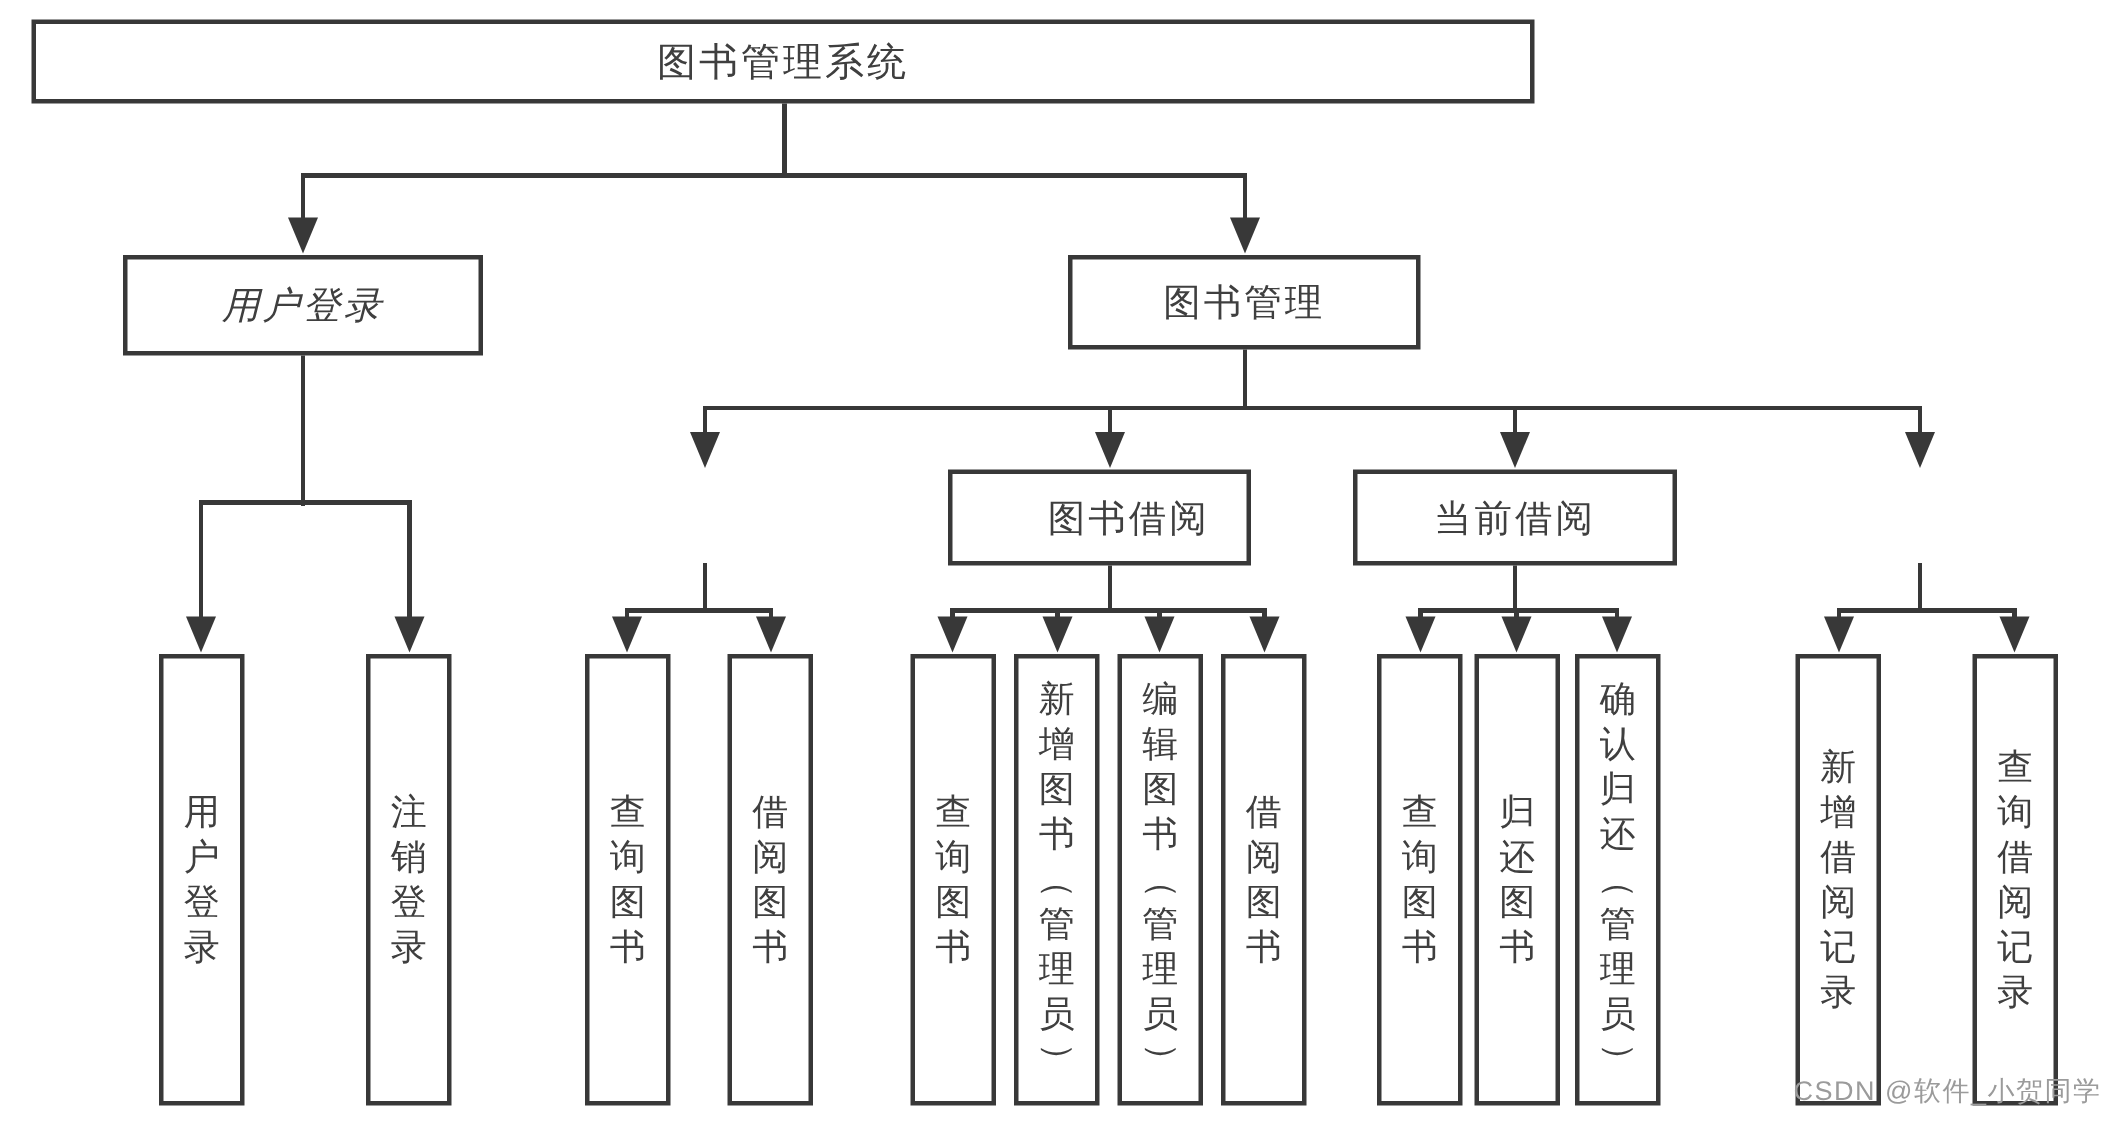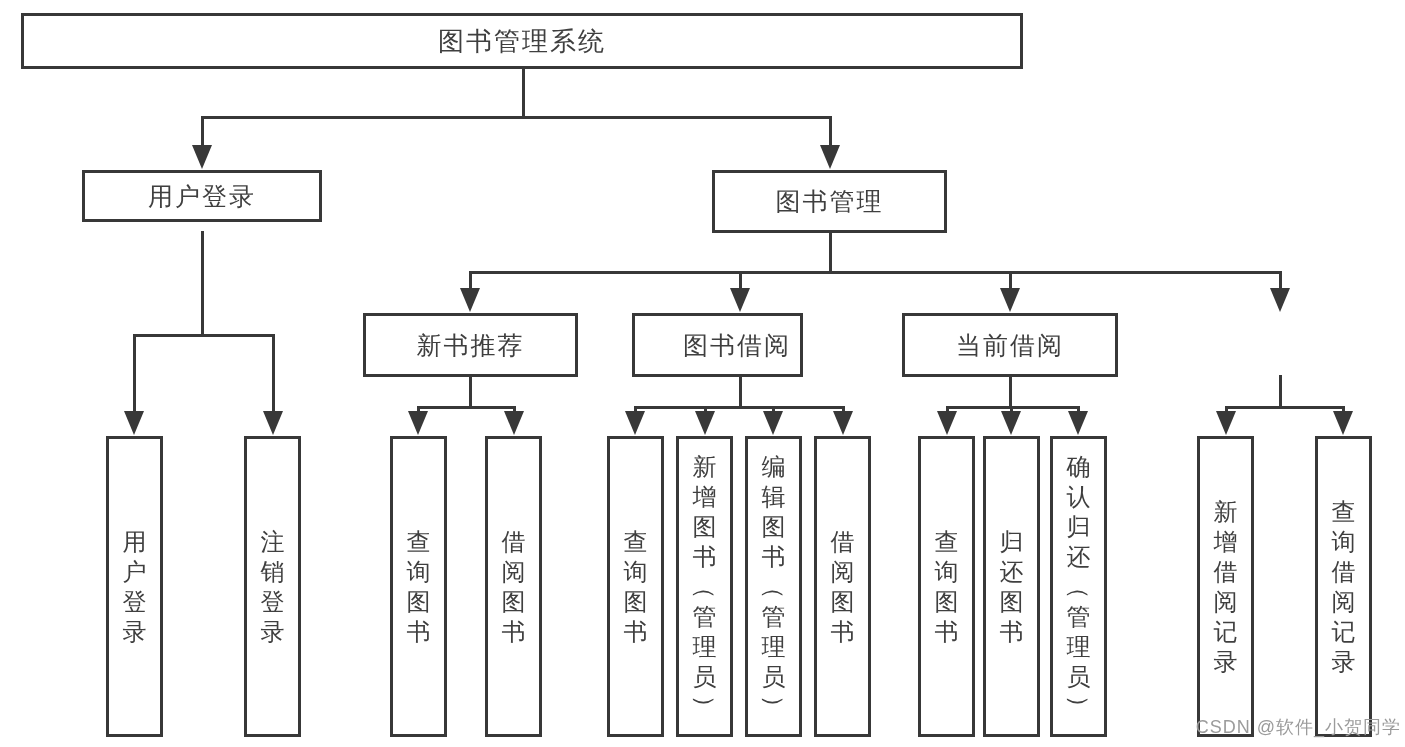--- a/index.html
+++ b/index.html
@@ -18,24 +18,24 @@
     background:#fff;
     display:flex;align-items:center;justify-content:center;
     color:var(--text,#3f3f3f);
     z-index:2;
   }
   .hlabel{
     font-size:25px;letter-spacing:2px;white-space:nowrap;
   }
   #root-box{left:21px;top:13px;width:1002px;height:56px;}
   #root-box .hlabel{font-size:26px;}
-  #node-ul{left:82px;top:170px;width:240px;height:52px;}
+  #node-ul{left:82px;top:170px;width:240px;height:67px;font-style:italic;}
   #node-bm{left:712px;top:170px;width:235px;height:63px;}
   #node-nr{left:363px;top:313px;width:215px;height:64px;}
-  #node-bb{left:632px;top:313px;width:171px;height:64px;padding-left:39px;}
+  #node-bb{left:632px;top:313px;width:202px;height:64px;padding-left:39px;}
   #node-cb{left:902px;top:313px;width:216px;height:64px;text-align:right;}
   #node-rr{left:1172px;top:313px;width:215px;height:64px;}
   .leaf{top:436px;width:57px;height:301px;}
   #leaf-u1{left:106px;}  #leaf-u2{left:244px;}
   #leaf-n1{left:390px;}  #leaf-n2{left:485px;}
   #leaf-b1{left:607px;}  #leaf-b2{left:676px;}
   #leaf-b3{left:745px;}  #leaf-b4{left:814px;}
   #leaf-c1{left:918px;}  #leaf-c2{left:983px;}
   #leaf-c3{left:1050px;} #leaf-r1{left:1197px;} #leaf-r2{left:1315px;}
   .vtext{font-size:24px;}
@@ -106,23 +106,20 @@
     <span class="hlabel">图书管理系统</span>
   </div>
 
   <div class="box" id="node-ul">
     <span class="hlabel">用户登录</span>
   </div>
   <div class="box" id="node-bm">
     <span class="hlabel">图书管理</span>
   </div>
 
-  <div class="box" id="node-nr">
-    <span class="hlabel">新书推荐</span>
-  </div>
   <div class="box" id="node-bb">
     <span class="hlabel">图书借阅</span>
   </div>
   <div class="box" id="node-cb">
     <span class="hlabel">当前借阅</span>
   </div>
 
   <div class="box leaf" id="leaf-u1">
     <span class="vtext">
         <span class="vchar">用</span>

